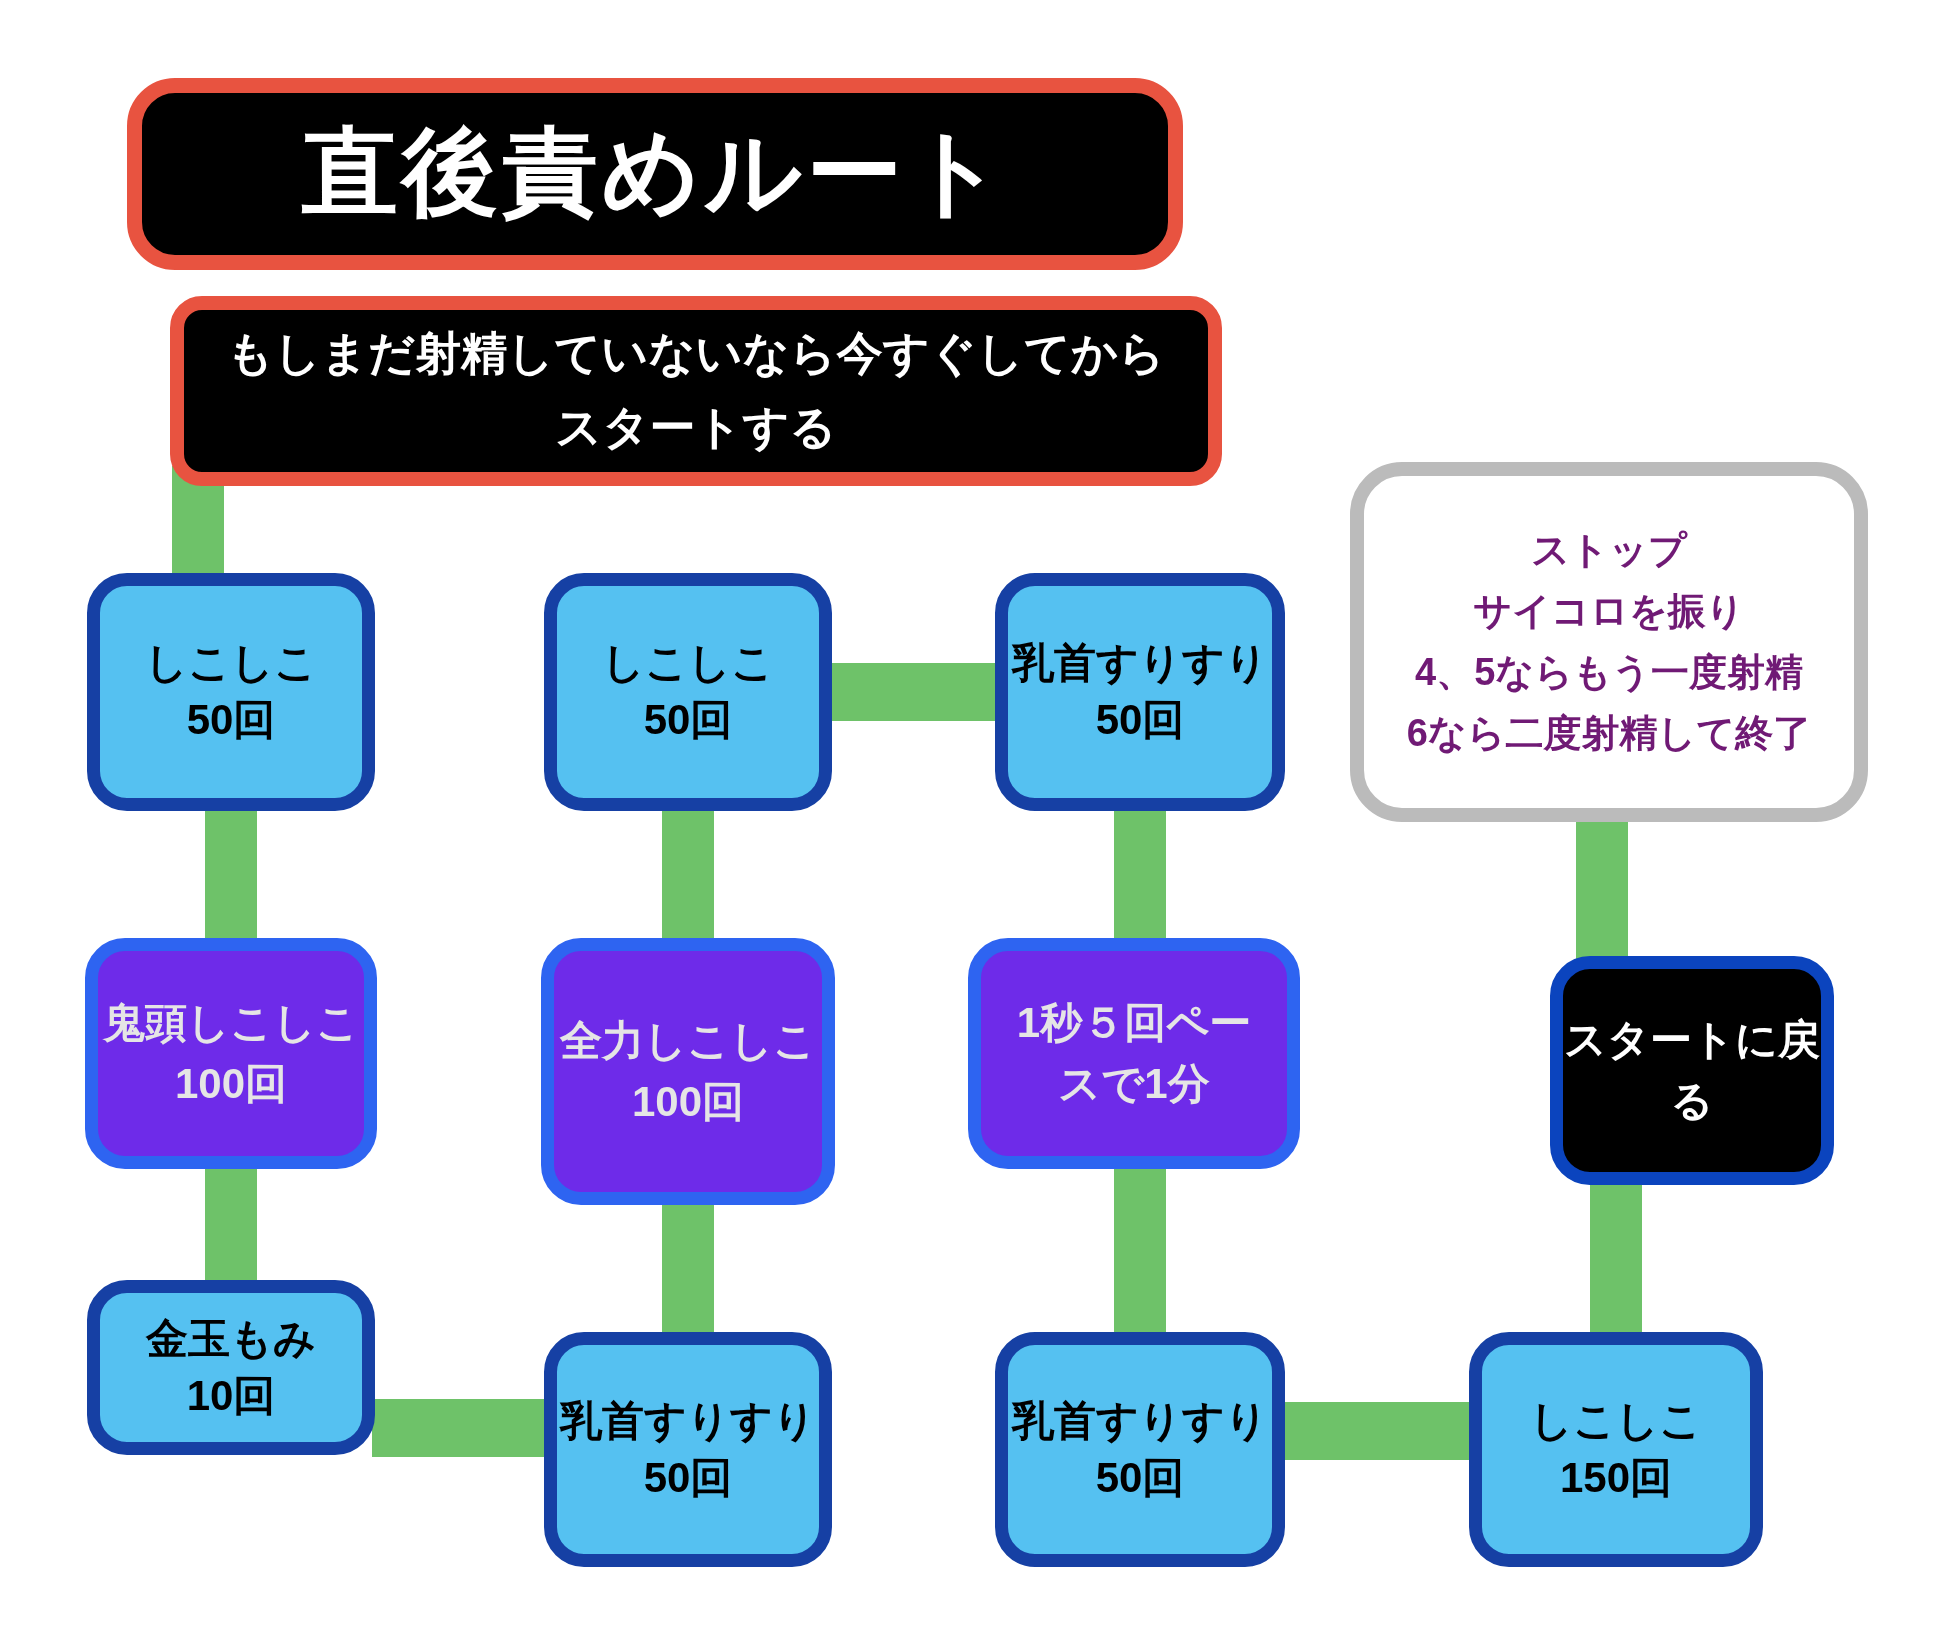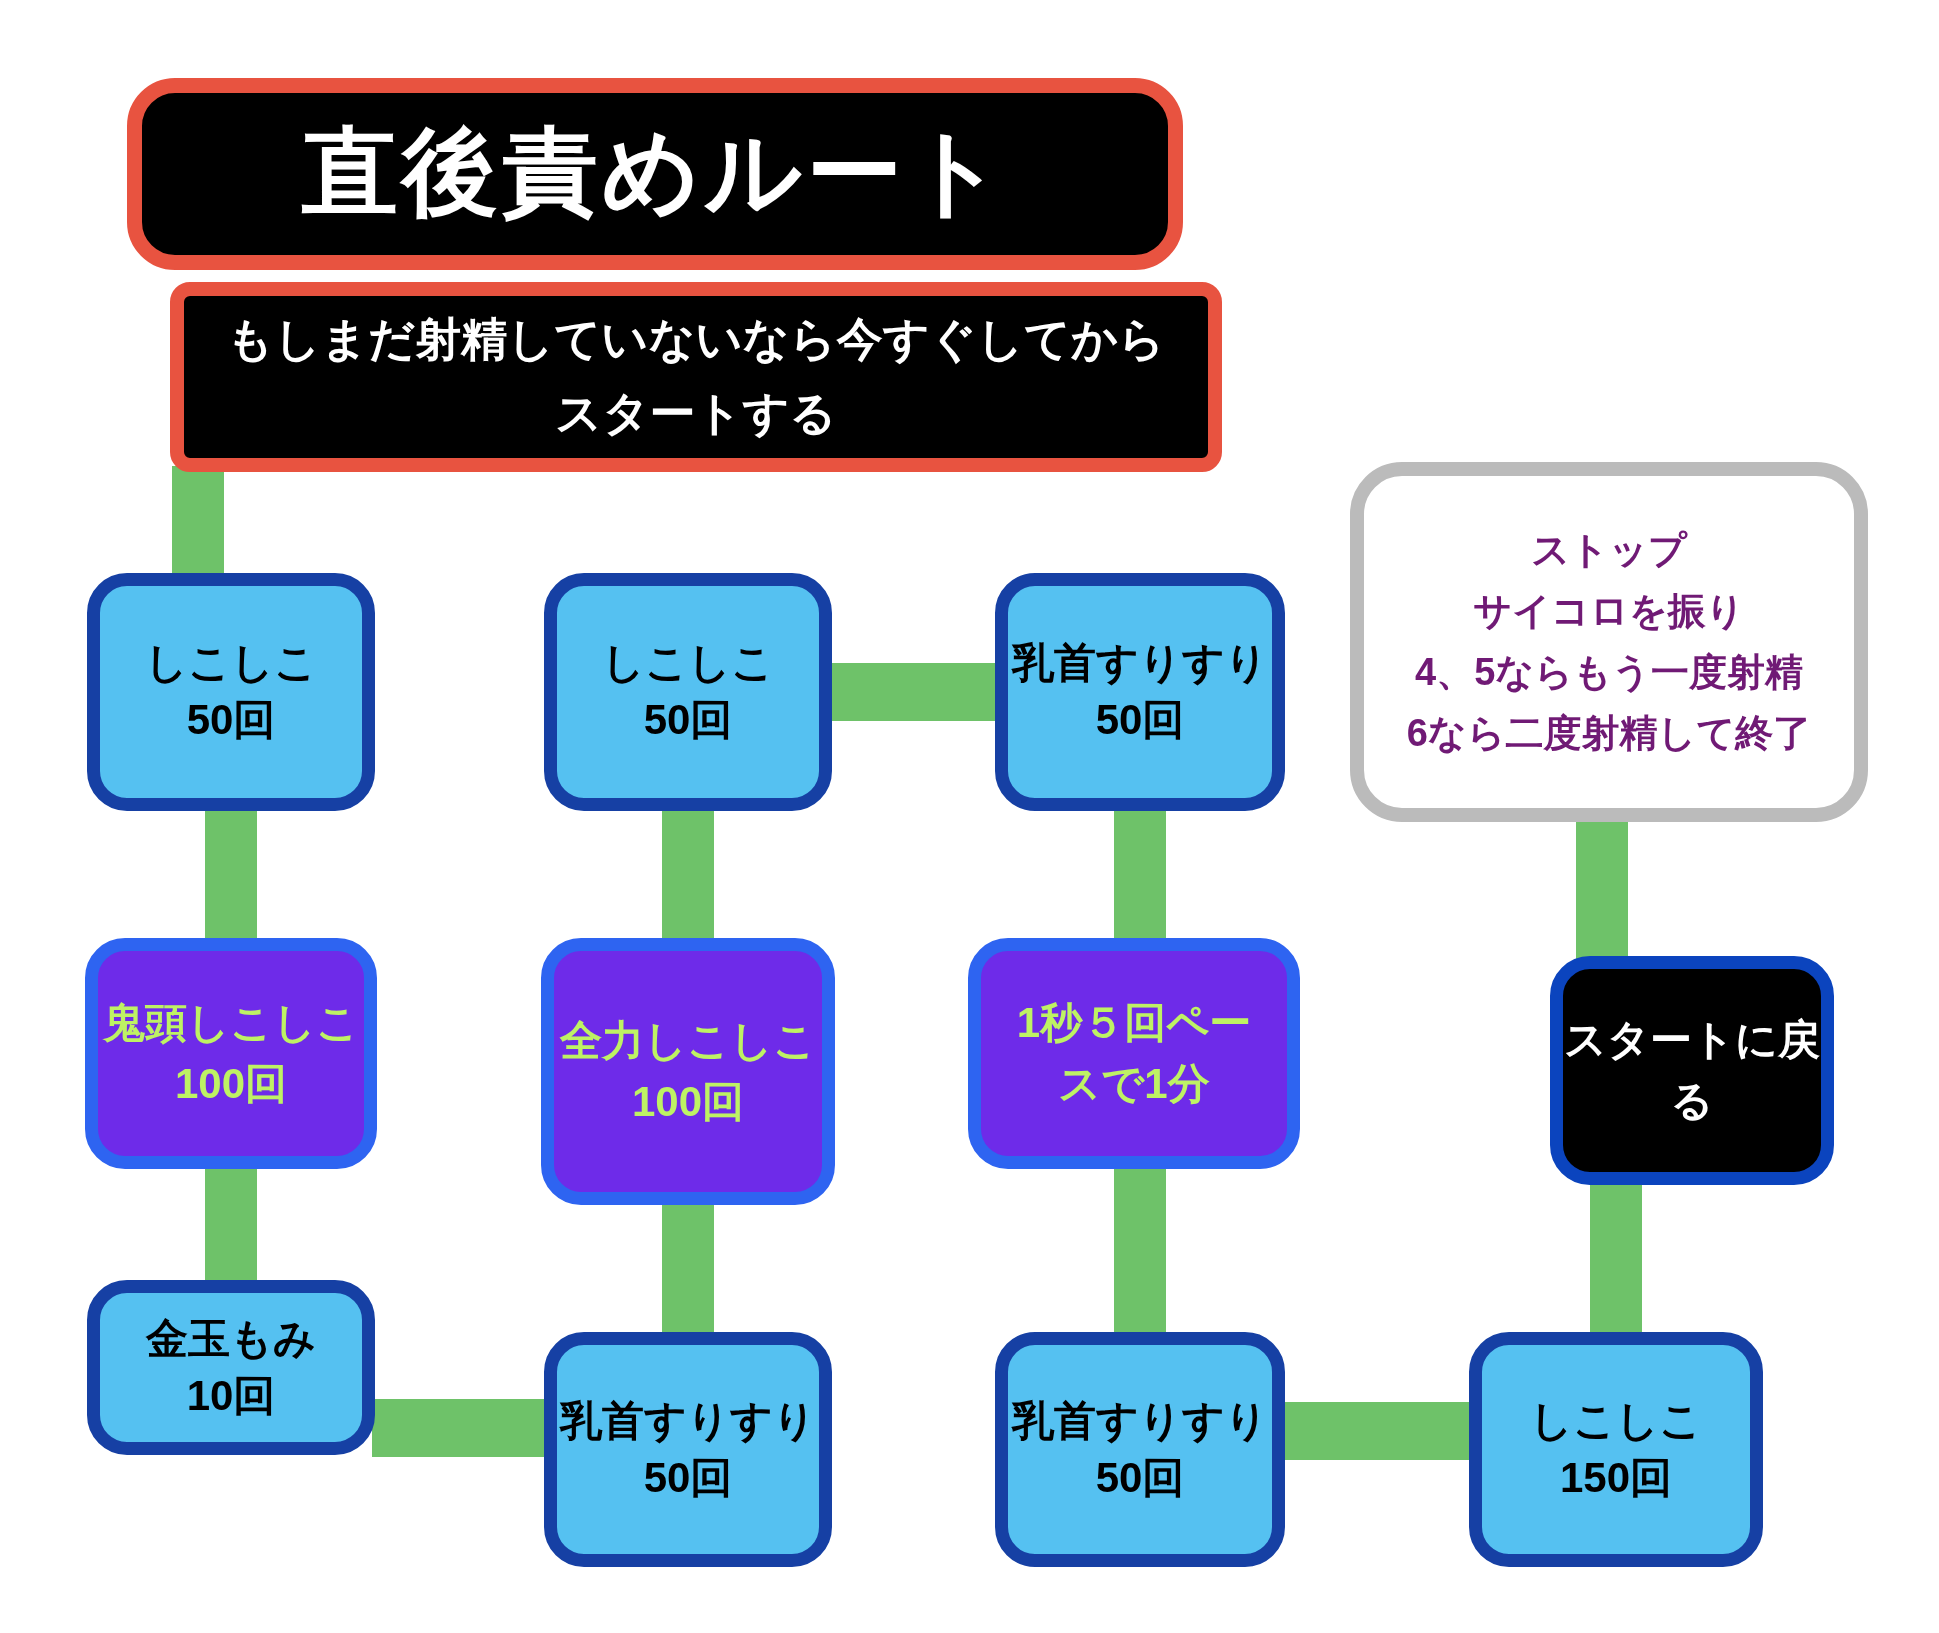--- a/index.html
+++ b/index.html
@@ -11,24 +11,24 @@
     overflow:hidden;
   }
   .conn{position:absolute;background:#6EC269;z-index:1;}
   .box{
     position:absolute;z-index:2;box-sizing:border-box;
     display:flex;align-items:center;justify-content:center;
     text-align:center;font-weight:700;
   }
   .box span{white-space:pre;display:block;text-align:center;}
   .title-box{background:#000000;border:15px solid #E85340;border-radius:48px;color:#FFFFFF;font-size:96px;letter-spacing:4px;}
-  .start-box{background:#000000;border:14px solid #E85340;border-radius:20px;color:#FFFFFF;font-size:46px;line-height:1.6;}
+  .start-box{background:#000000;border:14px solid #E85340;border-radius:32px;color:#FFFFFF;font-size:46px;line-height:1.6;margin-top:14px;}
   .stop-box{background:#FFFFFF;border:14px solid #BBBBBB;border-radius:52px;color:#701a75;font-size:38px;line-height:1.6;}
   .blue{background:#55C1F1;border:13px solid #1640A4;border-radius:40px;color:#000000;font-size:42px;line-height:1.35;}
-  .purple{background:#6E2BE9;border:13px solid #2E64F1;border-radius:40px;color:#bef264;font-size:42px;line-height:1.45;}
+  .purple{background:#6E2BE9;border:13px solid #2E64F1;border-radius:40px;color:#e5e5e5;font-size:42px;line-height:1.45;}
   .black-node{background:#000000;border:13px solid #0B44BE;border-radius:40px;color:#FFFFFF;font-size:42px;line-height:1.45;}
 </style>
 </head>
 <body>
 
 <div class="canvas">
 
   <div class="conn" style="left:172px;top:466px;width:52px;height:112px"></div>
   <div class="conn" style="left:205px;top:806px;width:52px;height:137px"></div>
   <div class="conn" style="left:205px;top:1164px;width:52px;height:172px"></div>

